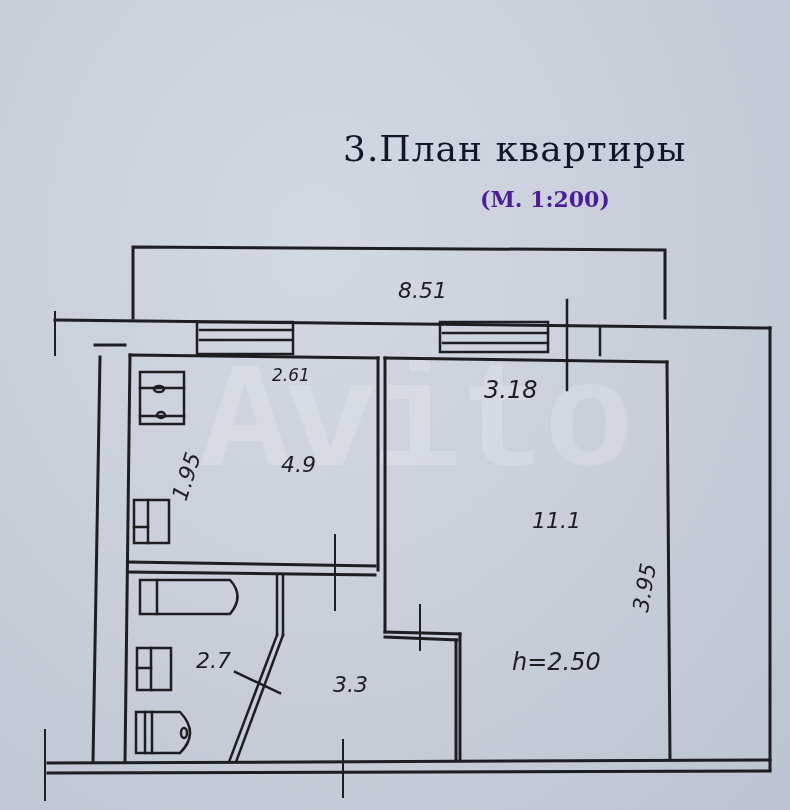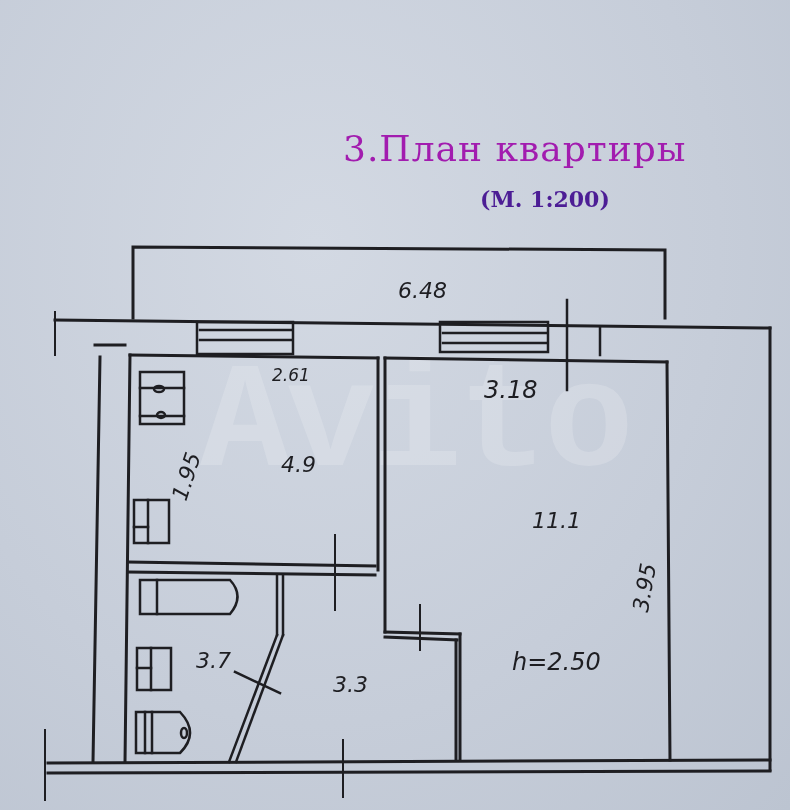--- a/index.html
+++ b/index.html
@@ -1,20 +1,20 @@
 <!DOCTYPE html>
 <html><head>
 <meta charset="utf-8">
 <style>
   html,body{margin:0;padding:0;}
   body{width:790px;height:810px;background:#c8cfdb;position:relative;overflow:hidden;
        font-family:"DejaVu Serif",serif;}
   .paper{position:absolute;left:0;top:0;width:790px;height:810px;
          background:radial-gradient(ellipse at 40% 30%,#d3d9e3 0%,#c6cdd9 60%,#bcc4d1 100%);}
-  .title{position:absolute;left:343px;top:128px;font-size:36px;color:#a21caf;letter-spacing:1px;
+  .title{position:absolute;left:343px;top:128px;font-size:36px;color:#0f172a;letter-spacing:1px;
          font-family:"DejaVu Serif",serif;white-space:nowrap;}
   .scale{position:absolute;left:480px;top:186px;font-size:22px;color:#4c1d95;font-weight:bold;
          font-family:"DejaVu Serif",serif;white-space:nowrap;}
   svg{position:absolute;left:0;top:0;}
   .lbl{position:absolute;font-family:"DejaVu Sans",sans-serif;font-style:italic;color:#1e1e22;
        font-size:22px;white-space:nowrap;}
   .wm{position:absolute;left:200px;top:340px;font-family:Liberation Mono, monospace;font-weight:bold;
       font-size:150px;color:rgba(255,255,255,0.18);letter-spacing:-4px;}
 </style>
 </head>
@@ -116,22 +116,22 @@
     <line x1="137" y1="668" x2="151" y2="668"></line>
   </g>
   <g stroke-width="2.5">
     <path d="M136 712 L180 712 Q200 733 180 753 L136 753 Z"></path>
     <line x1="145" y1="712" x2="145" y2="753"></line>
     <line x1="152" y1="712" x2="152" y2="753"></line>
     <ellipse cx="184" cy="733" rx="3" ry="5"></ellipse>
   </g>
 </svg>
 
-<div class="lbl" style="left:398px;top:278px;">6.48</div>
+<div class="lbl" style="left:398px;top:278px;">8.51</div>
 <div class="lbl" style="left:272px;top:365px;font-size:17px;">2.61</div>
 <div class="lbl" style="left:162px;top:464px;transform:rotate(-72deg);">1.95</div>
 <div class="lbl" style="left:281px;top:452px;text-align:right;">4.9</div>
 <div class="lbl" style="left:484px;top:376px;font-size:24px;">3.18</div>
 <div class="lbl" style="left:532px;top:508px;font-style:italic;">11.1</div>
 <div class="lbl" style="left:620px;top:575px;transform:rotate(-80deg);">3.95</div>
-<div class="lbl" style="left:196px;top:648px;">3.7</div>
+<div class="lbl" style="left:196px;top:648px;">2.7</div>
 <div class="lbl" style="left:333px;top:672px;">3.3</div>
 <div class="lbl" style="left:512px;top:648px;font-size:24px;text-align:center;">h=2.50</div>
 
 </body></html>

